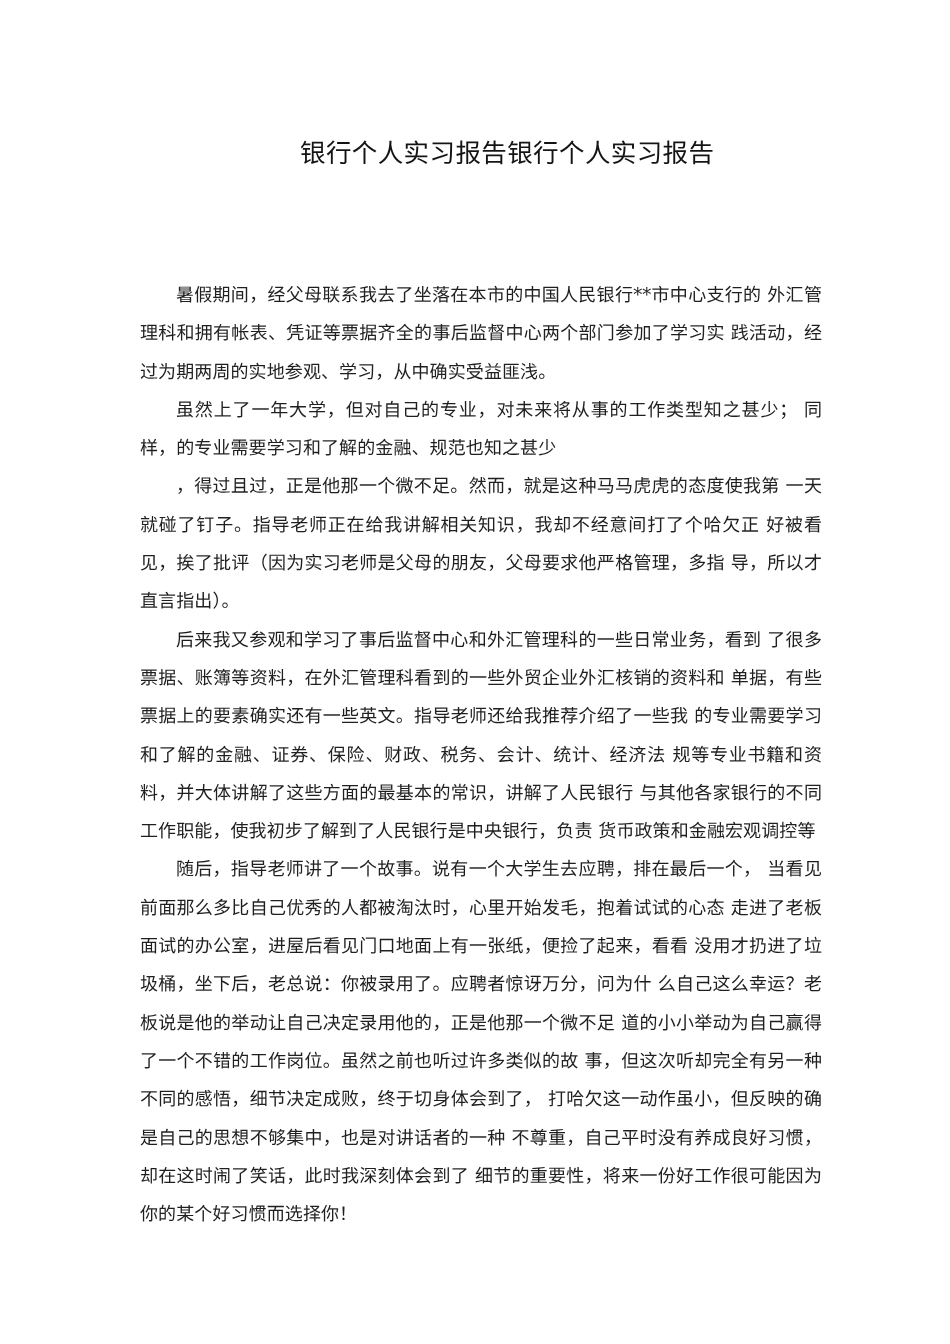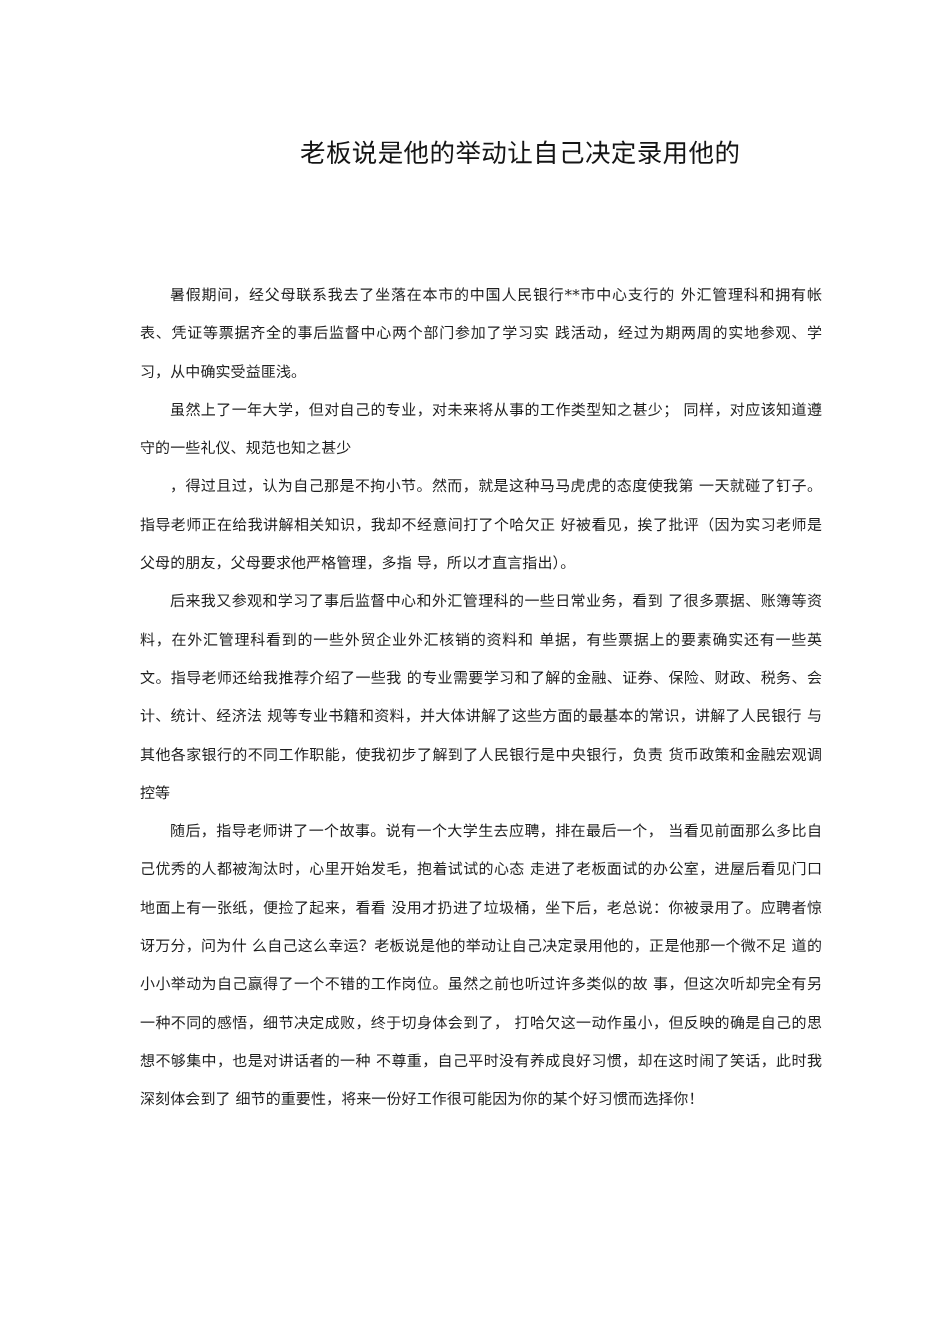--- a/index.html
+++ b/index.html
@@ -46,21 +46,21 @@
   }
 
   .paragraphs {
     position: absolute;
     top: 276px;
     left: 0;
     width: 682px;
   }
 
   .doc-para {
-    font-size: 15px;
+    font-size: 18px;
     line-height: 38.3px;
     color: #1f1f1f;
     margin: 0 0 0 0;
     padding: 0;
     text-align: justify;
     text-justify: inter-ideograph;
     text-indent: 2em;
     letter-spacing: 0.1px;
     word-break: break-all;
   }
@@ -69,24 +69,24 @@
   .doc-para.short-end {
     text-align: justify;
   }
 </style>
 </head>
 <body>
 
 <div class="page">
   <div class="doc-body">
 
-    <h1 class="doc-title">老板说是他的举动让自己决定录用他的</h1>
+    <h1 class="doc-title">银行个人实习报告银行个人实习报告</h1>
 
     <div class="paragraphs">
       <p class="doc-para">暑假期间，经父母联系我去了坐落在本市的中国人民银行**市中心支行的 外汇管理科和拥有帐表、凭证等票据齐全的事后监督中心两个部门参加了学习实 践活动，经过为期两周的实地参观、学习，从中确实受益匪浅。</p>
-      <p class="doc-para short-end">虽然上了一年大学，但对自己的专业，对未来将从事的工作类型知之甚少； 同样，对应该知道遵守的一些礼仪、规范也知之甚少</p>
-      <p class="doc-para">，得过且过，认为自己那是不拘小节。然而，就是这种马马虎虎的态度使我第 一天就碰了钉子。指导老师正在给我讲解相关知识，我却不经意间打了个哈欠正 好被看见，挨了批评（因为实习老师是父母的朋友，父母要求他严格管理，多指 导，所以才直言指出）。</p>
+      <p class="doc-para short-end">虽然上了一年大学，但对自己的专业，对未来将从事的工作类型知之甚少； 同样，的专业需要学习和了解的金融、规范也知之甚少</p>
+      <p class="doc-para">，得过且过，正是他那一个微不足。然而，就是这种马马虎虎的态度使我第 一天就碰了钉子。指导老师正在给我讲解相关知识，我却不经意间打了个哈欠正 好被看见，挨了批评（因为实习老师是父母的朋友，父母要求他严格管理，多指 导，所以才直言指出）。</p>
       <p class="doc-para short-end">后来我又参观和学习了事后监督中心和外汇管理科的一些日常业务，看到 了很多票据、账簿等资料，在外汇管理科看到的一些外贸企业外汇核销的资料和 单据，有些票据上的要素确实还有一些英文。指导老师还给我推荐介绍了一些我 的专业需要学习和了解的金融、证券、保险、财政、税务、会计、统计、经济法 规等专业书籍和资料，并大体讲解了这些方面的最基本的常识，讲解了人民银行 与其他各家银行的不同工作职能，使我初步了解到了人民银行是中央银行，负责 货币政策和金融宏观调控等</p>
       <p class="doc-para">随后，指导老师讲了一个故事。说有一个大学生去应聘，排在最后一个， 当看见前面那么多比自己优秀的人都被淘汰时，心里开始发毛，抱着试试的心态 走进了老板面试的办公室，进屋后看见门口地面上有一张纸，便捡了起来，看看 没用才扔进了垃圾桶，坐下后，老总说：你被录用了。应聘者惊讶万分，问为什 么自己这么幸运？老板说是他的举动让自己决定录用他的，正是他那一个微不足 道的小小举动为自己赢得了一个不错的工作岗位。虽然之前也听过许多类似的故 事，但这次听却完全有另一种不同的感悟，细节决定成败，终于切身体会到了， 打哈欠这一动作虽小，但反映的确是自己的思想不够集中，也是对讲话者的一种 不尊重，自己平时没有养成良好习惯，却在这时闹了笑话，此时我深刻体会到了 细节的重要性，将来一份好工作很可能因为你的某个好习惯而选择你！</p>
     </div>
 
   </div>
 </div>
 
 </body></html>

